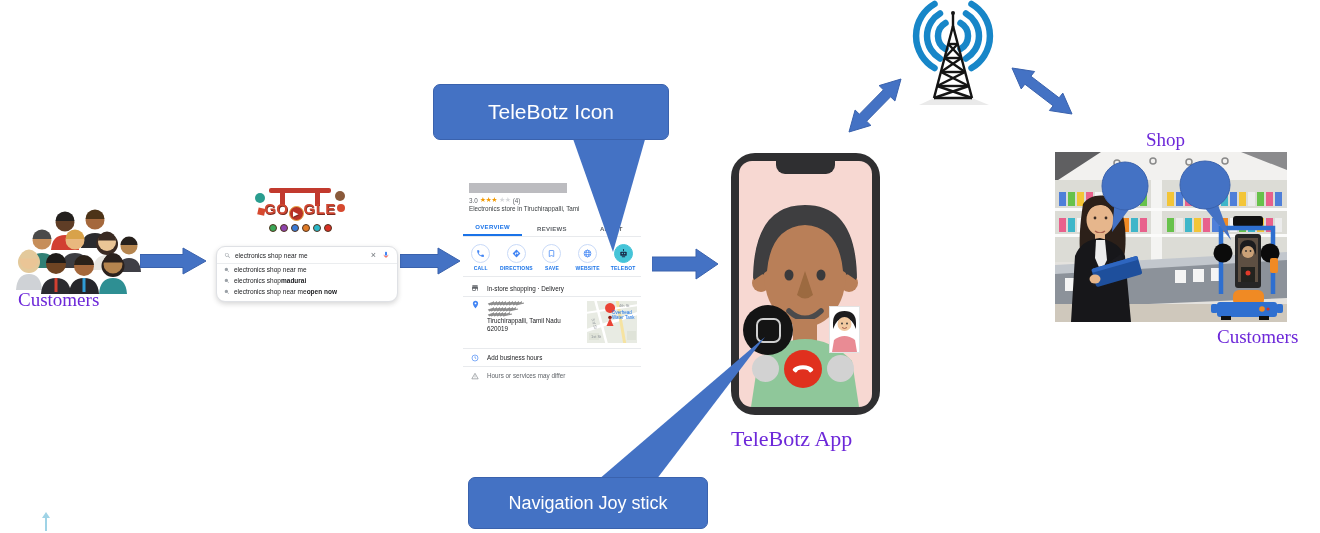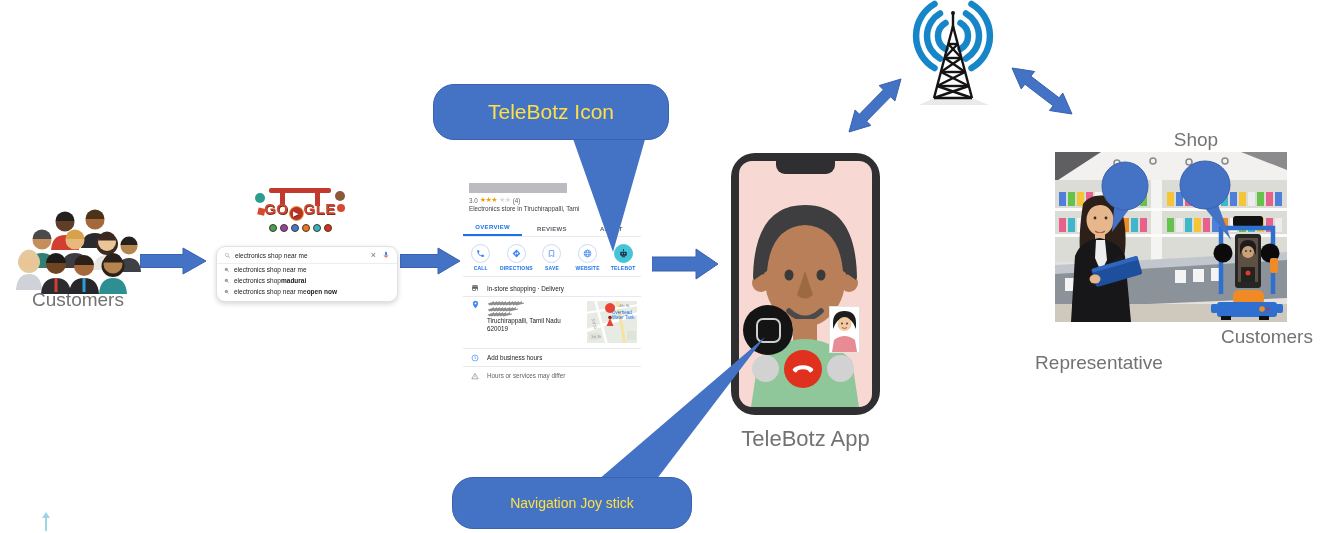--- a/index.html
+++ b/index.html
@@ -1,21 +1,21 @@
 <!DOCTYPE html>
 <html><head>
 <meta charset="utf-8">
 <style>
   html,body{margin:0;padding:0;background:#fff;width:1320px;height:533px;overflow:hidden;
     font-family:"Liberation Sans","DejaVu Sans",sans-serif;}
   #canvas{position:absolute;top:0;left:0;width:1320px;height:533px;background:#fff;}
   .abs{position:absolute;}
-  .lbl{position:absolute;color:#737373;text-align:center;white-space:nowrap;}
-  .callout{position:absolute;background:#4472c4;border:1px solid #3a62ad;border-radius:21px;
-    display:flex;align-items:center;justify-content:center;color:#fde047;font-size:20px;}
+  .lbl{position:absolute;color:#6d28d9;text-align:left;white-space:nowrap;font-family:Liberation Serif, serif;}
+  .callout{position:absolute;background:#4472c4;border:1px solid #3a62ad;border-radius:7px;
+    display:flex;align-items:center;justify-content:center;color:#ffffff;font-size:20px;}
   svg{display:block;}
   
   .gcard{position:absolute;left:216px;top:246px;width:180px;background:#fff;border:1px solid #dfe1e5;
     border-radius:9px;box-shadow:0 2px 5px rgba(32,33,36,.18);}
   .ginput{display:flex;align-items:center;height:16px;padding:0 7px;border-bottom:1px solid #ebedef;}
   .ginput .q{flex:1;font-size:6.5px;color:#202124;margin-left:4px;}
   .gclear{color:#70757a;font-size:9px;margin-right:6px;cursor:default;}
   .gsug{display:flex;align-items:center;height:11px;padding:0 7px;}
   .gsug .t{font-size:6.5px;color:#202124;margin-left:4px;}
   .gsug .b{font-size:6.5px;color:#202124;font-weight:700;}
@@ -535,32 +535,31 @@
         <ellipse cx="70" cy="34" rx="23" ry="24" fill="#4472c4" stroke="#3a62ad"></ellipse>
       </g>
       <g>
         <polygon points="140,44 162,50 176,88" fill="#4472c4"></polygon>
         <ellipse cx="150" cy="33" rx="25" ry="24" fill="#4472c4" stroke="#3a62ad"></ellipse>
       </g>
     </svg>
   </div>
   <div class="lbl" style="left:1146px;top:129px;width:100px;font-size:19px;">Shop</div>
   <div class="lbl" style="left:1217px;top:326px;width:100px;font-size:19px;">Customers</div>
-  <div class="lbl" style="left:1029px;top:352px;width:140px;font-size:19px;">Representative</div>
 
   <svg class="abs" style="left:560px;top:130px" width="100" height="126" viewBox="0 0 100 126">
     <polygon points="12,6 86,6 53,122" fill="#4472c4"></polygon>
   </svg>
   <div class="callout" style="left:433px;top:84px;width:234px;height:54px;font-size:21px;">
     <span>TeleBotz Icon</span>
   </div>
   <svg class="abs" style="left:590px;top:330px" width="185" height="152" viewBox="0 0 185 152">
     <polygon points="8,150 66,150 175,7" fill="#4472c4"></polygon>
   </svg>
-  <div class="callout" style="left:452px;top:477px;width:238px;height:50px;font-size:14px;">
+  <div class="callout" style="left:468px;top:477px;width:238px;height:50px;font-size:18px;">
     <span>Navigation Joy stick</span>
   </div>
 
   <svg class="abs" style="left:38px;top:510px" width="16" height="22" viewBox="0 0 16 22">
     <line x1="8" y1="5" x2="8" y2="21" stroke="#9fd3e6" stroke-width="2"></line>
     <polygon points="8,2 4,8 12,8" fill="#9fd3e6"></polygon>
   </svg>
 
 </div>
 

